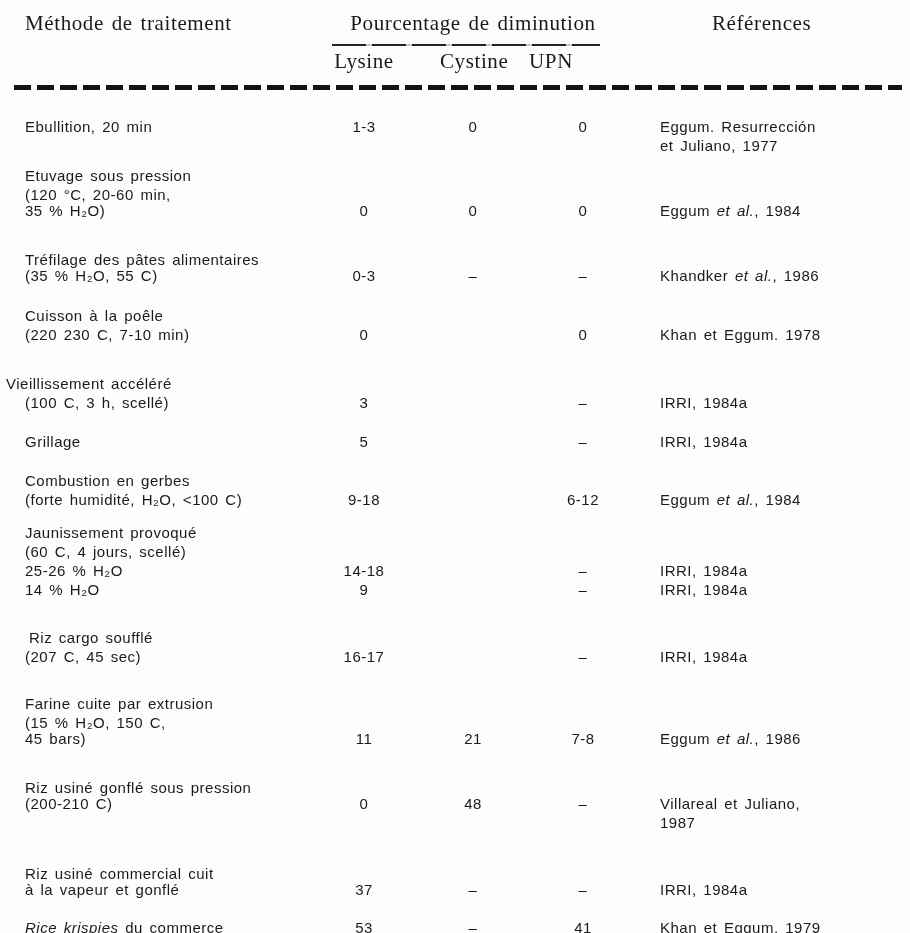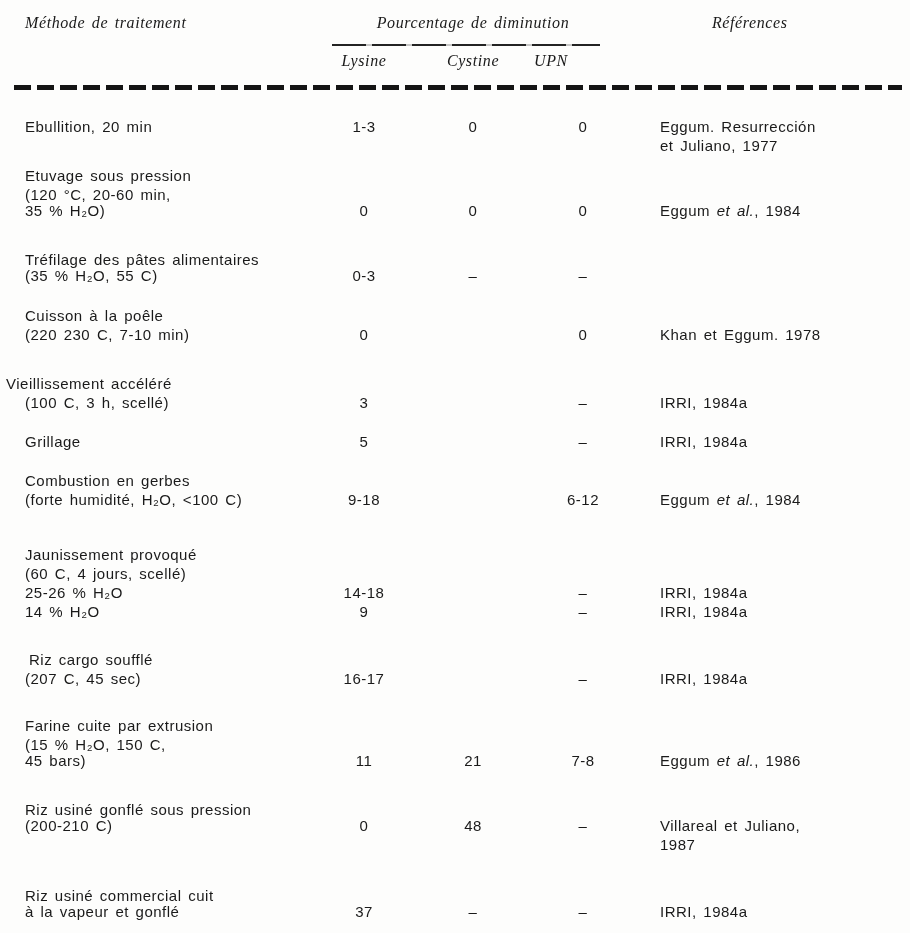--- a/index.html
+++ b/index.html
@@ -4,21 +4,21 @@
 <style>
   html,body{margin:0;padding:0;background:#e8e8e8;}
   .page{
     position:relative;width:910px;height:933px;margin:0 auto;
     background:#fdfdfc;color:#1a1a1a;overflow:hidden;
     font-family:"Liberation Sans",sans-serif;
     font-size:15px;line-height:16px;letter-spacing:.5px;word-spacing:2px;
   }
   
   .header{position:absolute;top:0;left:0;width:779px;height:92px;
-    font-family:"Liberation Serif",serif;font-size:16px;letter-spacing:.6px;font-style:italic;}
+    font-family:"Liberation Serif",serif;font-size:21px;letter-spacing:.6px;}
   .h-method{position:absolute;left:25px;top:15px;white-space:nowrap;}
   .h-group{position:absolute;left:330px;top:15px;width:286px;text-align:center;white-space:nowrap;}
   .h-underline{position:absolute;left:332px;top:44px;width:268px;height:2px;
     background:repeating-linear-gradient(90deg,#232323 0 34px,rgba(35,35,35,.25) 34px 40px);}
   .h-sub{position:absolute;top:53px;text-align:center;white-space:nowrap;}
   .h-lys{left:330px;width:68px;}
   .h-cys{left:440px;width:66px;}
   .h-upn{left:518px;width:66px;}
   .h-refs{position:absolute;left:712px;top:15px;white-space:nowrap;}
   .rule{position:absolute;left:14px;top:85px;width:888px;height:5px;
@@ -90,20 +90,21 @@
         <div class="cell c-l"></div>
         <div class="cell c-c"></div>
         <div class="cell c-u"></div>
         <div class="cell c-r"></div>
       </div>
       <div class="row">
         <div class="cell c-m"><span>(35 % H₂O, 55 C)</span></div>
         <div class="cell c-l">0-3</div>
         <div class="cell c-c">–</div>
         <div class="cell c-u">–</div>
+        <div class="cell c-r"><span>Khandker </span><span class="it">et al.</span><span>, 1986</span></div>
       </div>
       <div class="row" style="margin-top: 21px;">
         <div class="cell c-m"><span>Cuisson à la poêle</span></div>
         <div class="cell c-l"></div>
         <div class="cell c-c"></div>
         <div class="cell c-u"></div>
         <div class="cell c-r"></div>
       </div>
       <div class="row">
         <div class="cell c-m"><span>(220 230 C, 7-10 min)</span></div>
@@ -140,21 +141,21 @@
         <div class="cell c-u"></div>
         <div class="cell c-r"></div>
       </div>
       <div class="row">
         <div class="cell c-m"><span>(forte humidité, H₂O, &lt;100 C)</span></div>
         <div class="cell c-l">9-18</div>
         <div class="cell c-c"></div>
         <div class="cell c-u">6-12</div>
         <div class="cell c-r"><span>Eggum </span><span class="it">et al.</span><span>, 1984</span></div>
       </div>
-      <div class="row" style="margin-top: 36px;">
+      <div class="row" style="margin-top: 14px;">
         <div class="cell c-m"><span>Jaunissement provoqué</span></div>
         <div class="cell c-l"></div>
         <div class="cell c-c"></div>
         <div class="cell c-u"></div>
         <div class="cell c-r"></div>
       </div>
       <div class="row">
         <div class="cell c-m"><span>(60 C, 4 jours, scellé)</span></div>
         <div class="cell c-l"></div>
         <div class="cell c-c"></div>

